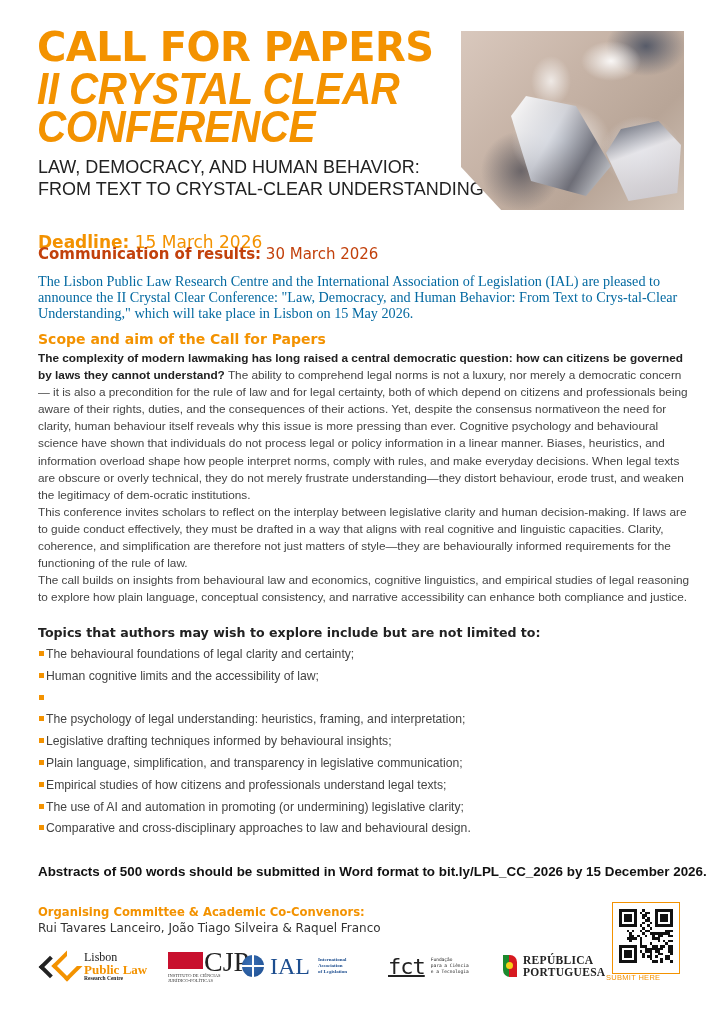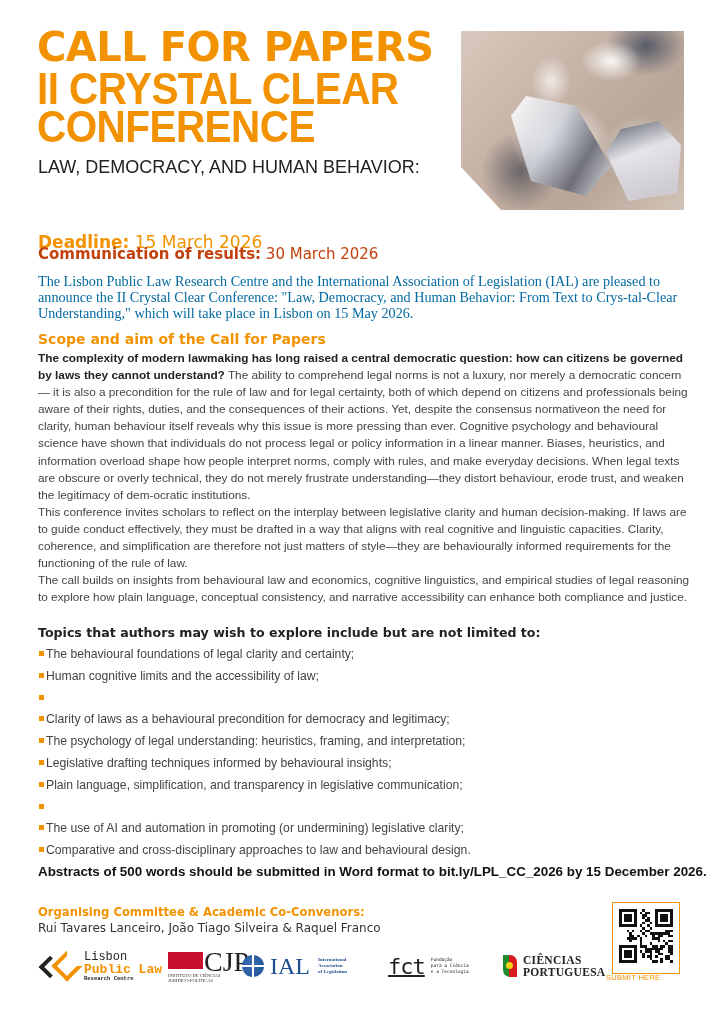--- a/index.html
+++ b/index.html
@@ -1,18 +1,18 @@
 <!DOCTYPE html>
 <html><head>
 <meta charset="utf-8">
 <style>
   html, body { margin: 0; padding: 0; background: #ffffff; }
   body { width: 724px; height: 1024px; position: relative; overflow: hidden; font-family: "DejaVu Sans", sans-serif; color: #333; }
   #title1 { position: absolute; left: 37px; top: 26px; font-family: "DejaVu Sans", sans-serif; font-weight: bold; font-size: 40px; line-height: 42px; color: #F39200; letter-spacing: -0.5px; white-space: nowrap; }
-  #title2 { position: absolute; left: 37px; top: 70px; font-family: "DejaVu Sans", sans-serif; font-weight: normal; font-size: 40px; line-height: 38px; color: #F39200; letter-spacing: -0.6px; white-space: nowrap; }
+  #title2 { position: absolute; left: 37px; top: 70px; font-family: "DejaVu Sans", sans-serif; font-weight: normal; font-size: 40px; line-height: 38px; color: #F39200; letter-spacing: -0.6px; white-space: nowrap; font-style: italic; }
   #title2 div { font-weight: bold; font-family: "Liberation Sans", sans-serif; font-size: 44px; transform: scaleX(0.92); transform-origin: left; }
   #subtitle { position: absolute; left: 38px; top: 156px; font-family: "Liberation Sans", sans-serif; font-size: 18px; line-height: 22px; color: #222; white-space: nowrap; }
   #hero { position: absolute; left: 461px; top: 31px; width: 223px; height: 179px; clip-path: polygon(0 0, 100% 0, 100% 100%, 18% 100%, 0 76%);
     background:
       radial-gradient(ellipse 30px 20px at 150px 30px, rgba(255,255,255,0.9), transparent),
       radial-gradient(ellipse 20px 25px at 90px 50px, rgba(255,255,255,0.7), transparent),
       radial-gradient(ellipse 40px 30px at 185px 15px, rgba(60,70,90,0.8), transparent),
       radial-gradient(ellipse 50px 40px at 100px 110px, rgba(255,255,255,0.9), transparent),
       radial-gradient(ellipse 40px 40px at 60px 140px, rgba(70,70,80,0.7), transparent),
       radial-gradient(ellipse 40px 35px at 180px 120px, rgba(230,230,235,0.9), transparent),
@@ -40,21 +40,21 @@
   #abstracts { position: absolute; left: 38px; top: 864px; font-family: "Liberation Sans", sans-serif; font-size: 13.4px; font-weight: bold; color: #111; white-space: nowrap; }
 
   #committee-heading { position: absolute; left: 38px; top: 905px; font-size: 11.6px; font-weight: bold; color: #F39200; white-space: nowrap; }
   #committee-names { position: absolute; left: 38px; top: 921px; font-size: 12px; color: #333; white-space: nowrap; }
 
   .logo { position: absolute; top: 948px; height: 36px; display: flex; align-items: center; }
   #logo-lpl { left: 40px; }
   #logo-lpl .mark { width: 38px; height: 30px; position: relative; margin-right: 6px; }
   #logo-lpl .mark .a { position: absolute; left: 2px; top: 8px; width: 12px; height: 12px; border-left: 4px solid #222; border-bottom: 4px solid #222; transform: rotate(45deg); }
   #logo-lpl .mark .b { position: absolute; left: 16px; top: 4px; width: 14px; height: 14px; border: 4px solid #F39200; border-top-color: transparent; transform: rotate(45deg); }
-  #logo-lpl .txt { font-family: Liberation Mono, monospace; line-height: 1; }
+  #logo-lpl .txt { font-family: Liberation Serif, serif; line-height: 1; }
   #logo-lpl .t1 { font-size: 12px; color: #222; }
   #logo-lpl .t2 { font-size: 13px; font-weight: bold; color: #F39200; }
   #logo-lpl .t3 { font-size: 5.5px; color: #222; font-weight: bold; }
 
   #logo-icjp { left: 168px; }
   #logo-icjp .red { width: 35px; height: 17px; background: #c8102e; margin-right: 1px; align-self: flex-start; margin-top: 4px; }
   #logo-icjp .col { display: flex; flex-direction: column; }
   #logo-icjp .big { font-family: "Liberation Serif", serif; font-size: 28px; color: #222; line-height: 22px; margin-top: 2px; }
   #logo-icjp .small { font-family: "Liberation Serif", serif; font-size: 4.5px; color: #333; line-height: 5px; margin-left: -36px; }
 
@@ -81,20 +81,21 @@
 </head>
 <body>
 
 <div id="title1">CALL FOR PAPERS</div>
 <div id="title2">
   <div>II CRYSTAL CLEAR</div>
   <div>CONFERENCE</div>
 </div>
 <div id="subtitle">
   <div>LAW, DEMOCRACY, AND HUMAN BEHAVIOR:</div>
+  <div>FROM TEXT TO CRYSTAL-CLEAR UNDERSTANDING</div>
 </div>
 
 <div id="hero">
   <div class="crystal1"></div>
   <div class="crystal2"></div>
 </div>
 
 <div id="deadline"><b>Deadline:</b><span> 15 March 2026</span></div>
 <div id="results"><b>Communication of results:</b><span> 30 March 2026</span></div>
 
@@ -115,36 +116,33 @@
     </li>
   <li>
       <span class="bullet"></span>
       <span>Human cognitive limits and the accessibility of law;</span>
     </li>
   <li>
       <span class="bullet"></span>
     </li>
   <li>
       <span class="bullet"></span>
-      <span>Clarity of laws as a behavioural precondition for democracy and legitimacy;</span>
-    </li>
-  <li>
-      <span class="bullet"></span>
       <span>The psychology of legal understanding: heuristics, framing, and interpretation;</span>
     </li>
   <li>
       <span class="bullet"></span>
       <span>Legislative drafting techniques informed by behavioural insights;</span>
     </li>
   <li>
       <span class="bullet"></span>
       <span>Plain language, simplification, and transparency in legislative communication;</span>
     </li>
   <li>
       <span class="bullet"></span>
+      <span>Empirical studies of how citizens and professionals understand legal texts;</span>
     </li>
   <li>
       <span class="bullet"></span>
       <span>The use of AI and automation in promoting (or undermining) legislative clarity;</span>
     </li>
   <li>
       <span class="bullet"></span>
       <span>Comparative and cross-disciplinary approaches to law and behavioural design.</span>
     </li>
 </ul>
@@ -190,21 +188,21 @@
   <div>
     <div class="small">Fundação</div>
     <div class="small">para a Ciência</div>
     <div class="small">e a Tecnologia</div>
   </div>
 </div>
 
 <div id="logo-rp" class="logo">
   <div class="flag"></div>
   <div class="txt">
-    <div>CIÊNCIAS</div>
+    <div>REPÚBLICA</div>
     <div>PORTUGUESA</div>
   </div>
 </div>
 
 <div id="qr-box">
   <svg id="qr" viewBox="0 0 21 21" shape-rendering="crispEdges">
       <rect x="9" y="0" width="1" height="1" fill="#111"></rect>
       <rect x="8" y="1" width="1" height="1" fill="#111"></rect>
       <rect x="10" y="1" width="1" height="1" fill="#111"></rect>
       <rect x="11" y="1" width="1" height="1" fill="#111"></rect>

